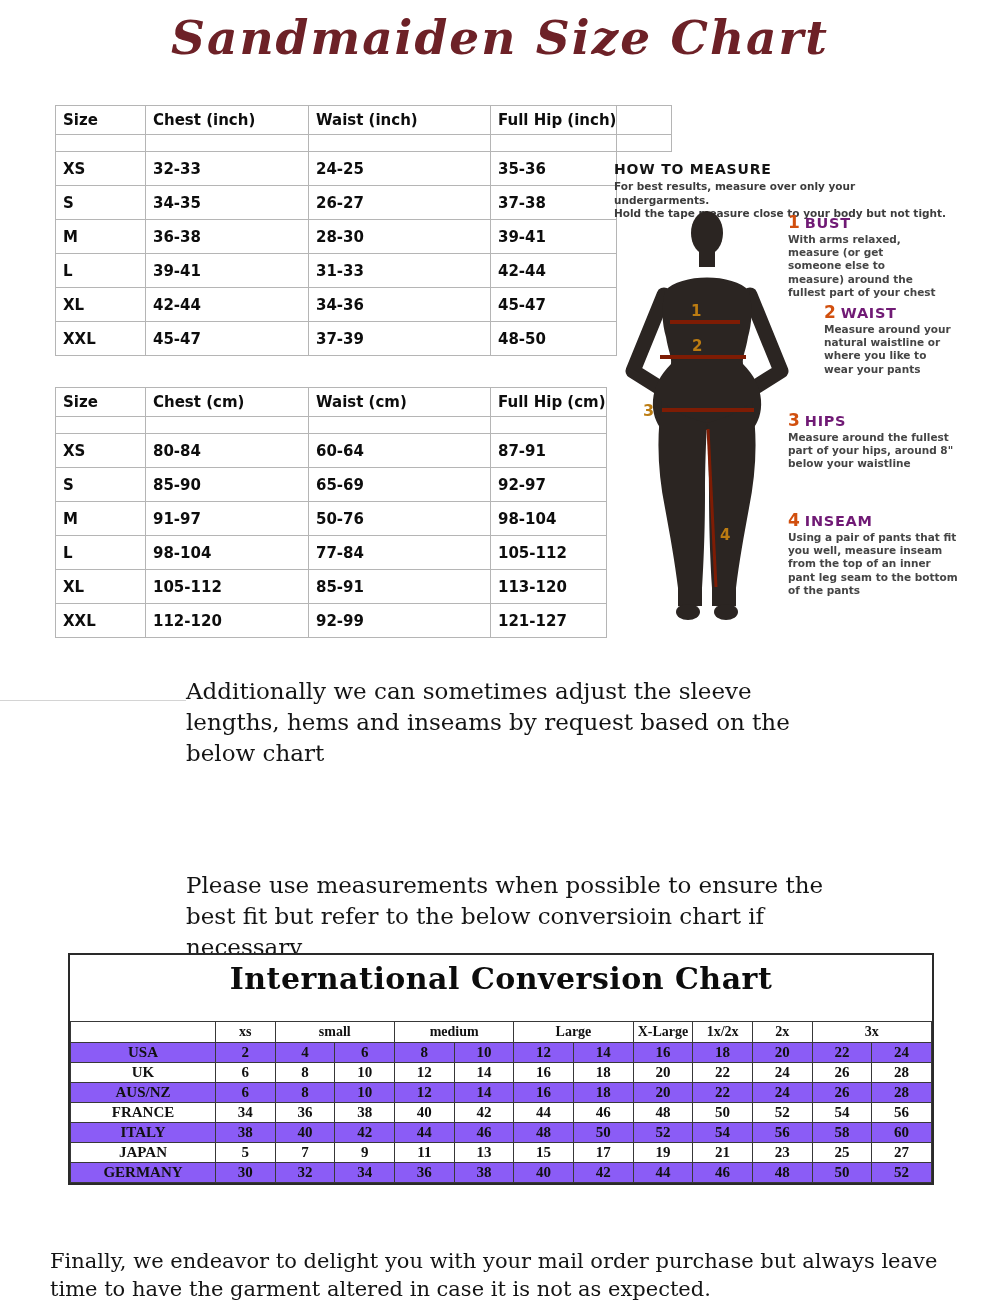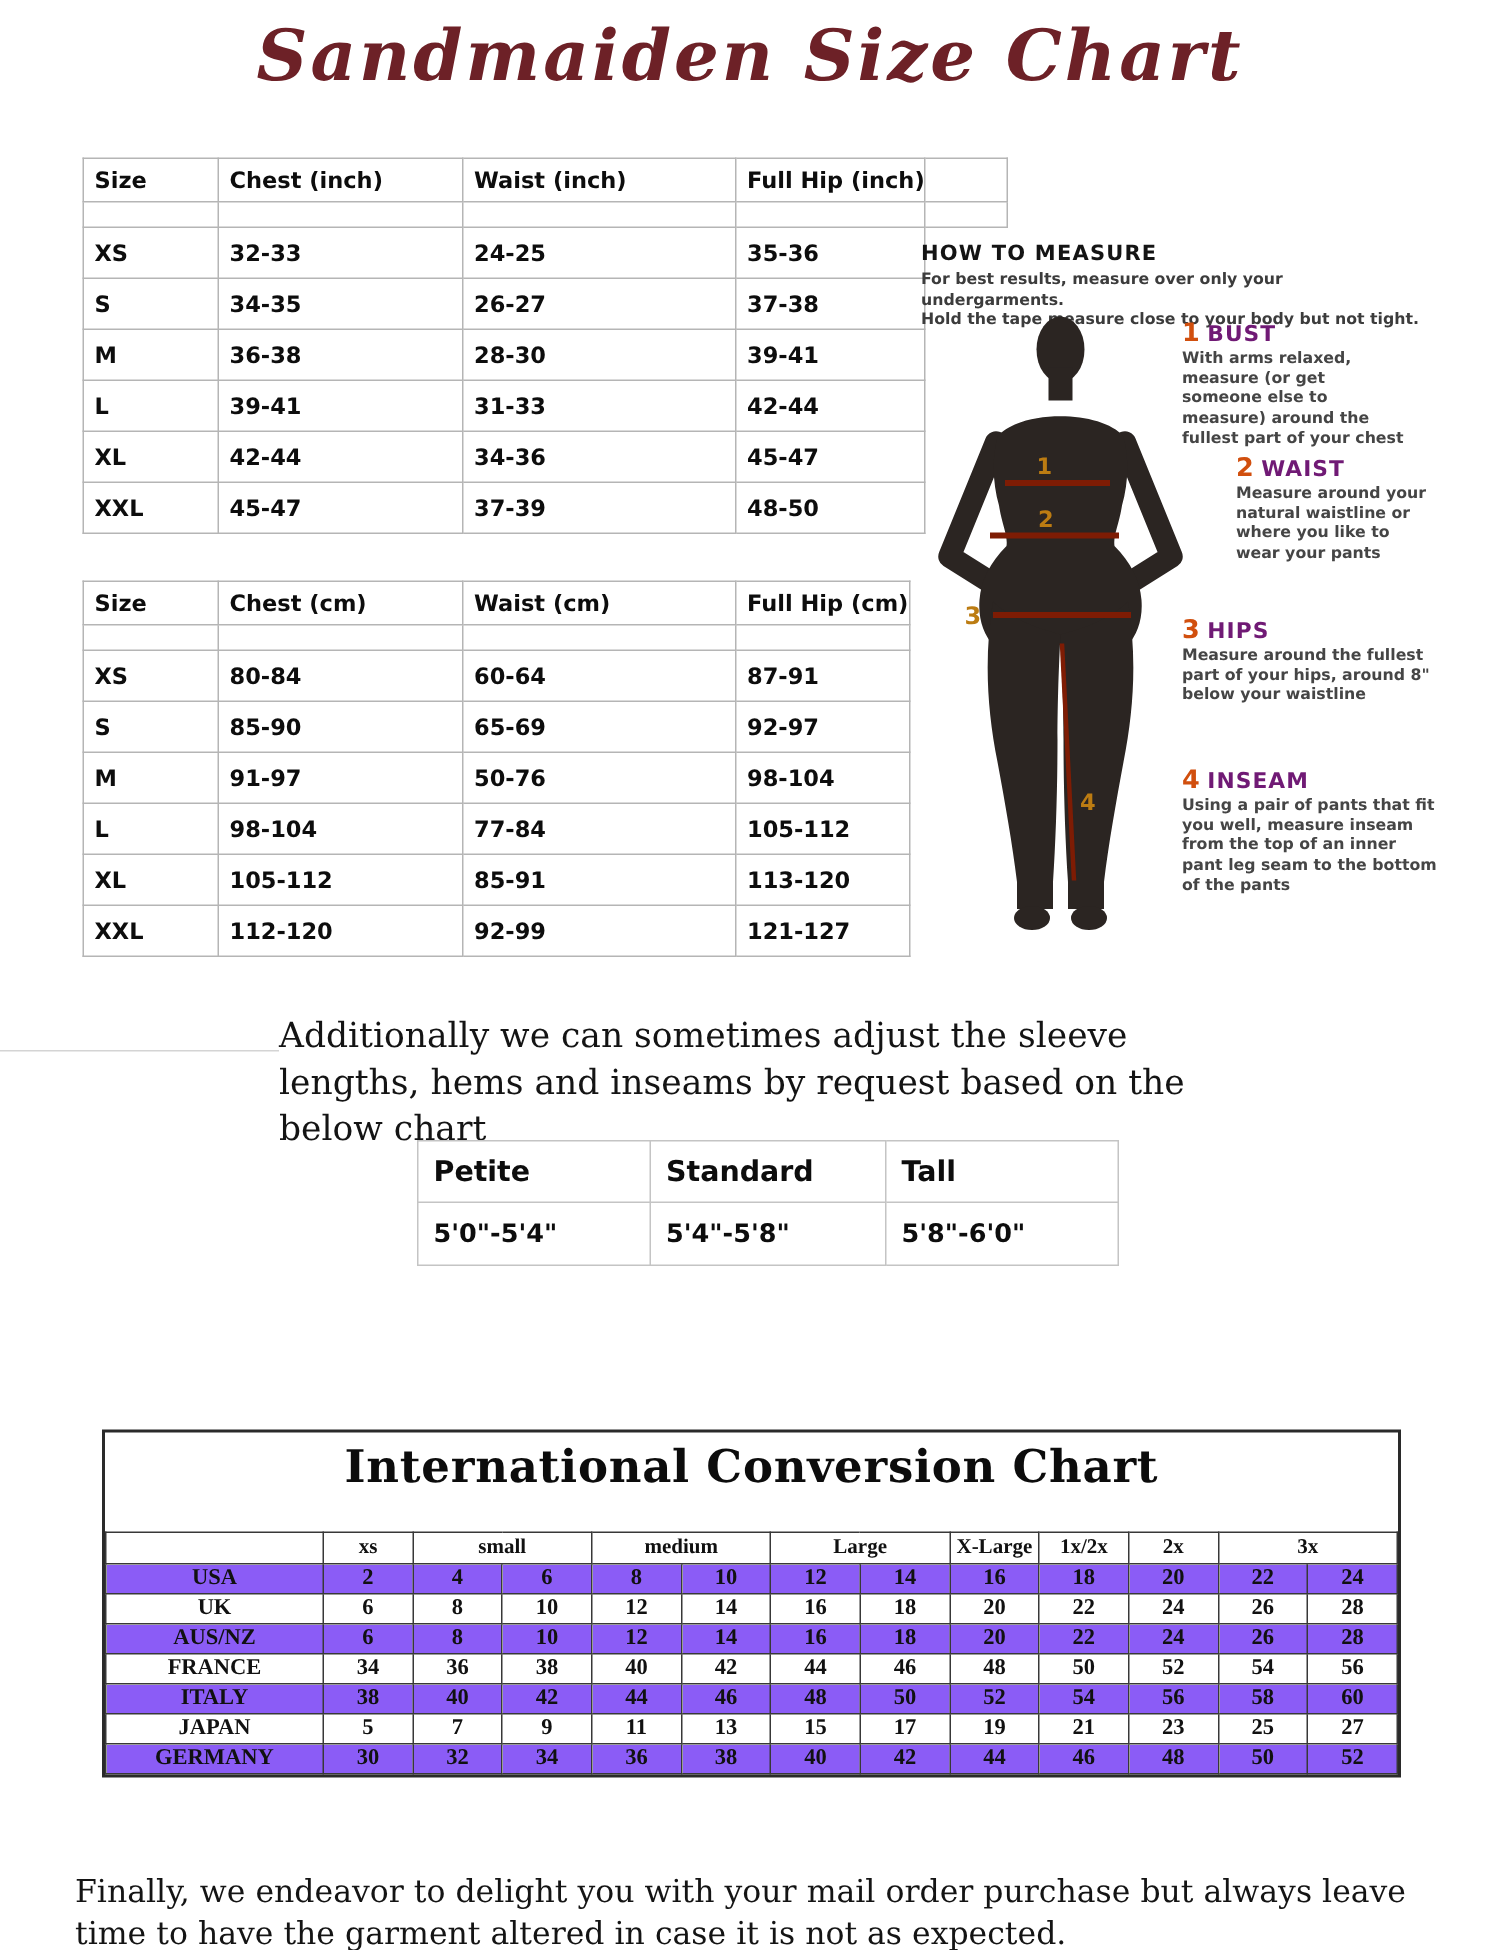--- a/index.html
+++ b/index.html
@@ -283,44 +283,22 @@
   <div class="step" style="left:788px;top:510px;width:172px;">
     <div>
       <span class="num">4</span><span class="lbl">INSEAM</span>
     </div>
     <div class="step-t">Using a pair of pants that fit you well, measure inseam from the top of an inner pant leg seam to the bottom of the pants</div>
   </div>
 
   <div class="artifact-line"></div>
   <div class="para para-adjust">Additionally we can sometimes adjust the sleeve lengths, hems and inseams by request based on the below chart</div>
 
-  <div class="height-table">
-    <table>
-      <colgroup>
-          <col style="width:155px">
-          <col style="width:157px">
-          <col style="width:155px">
-        </colgroup>
-      <thead>
-        <tr>
-          <th>Petite</th>
-          <th>Standard</th>
-          <th>Tall</th>
-        </tr>
-      </thead>
-      <tbody>
-        <tr>
-          <td>5'0"-5'4"</td>
-          <td>5'4"-5'8"</td>
-          <td>5'8"-6'0"</td>
-        </tr>
-      </tbody>
-    </table>
-  </div>
-
+
+  <div class="para para-measure">Please use measurements when possible to ensure the best fit but refer to the below conversioin chart if necessary</div>
 
   <div class="conv">
     <div class="conv-title">International Conversion Chart</div>
     <table>
       <colgroup>
         <col style="width:145px">
           <col>
           <col>
           <col>
           <col>

